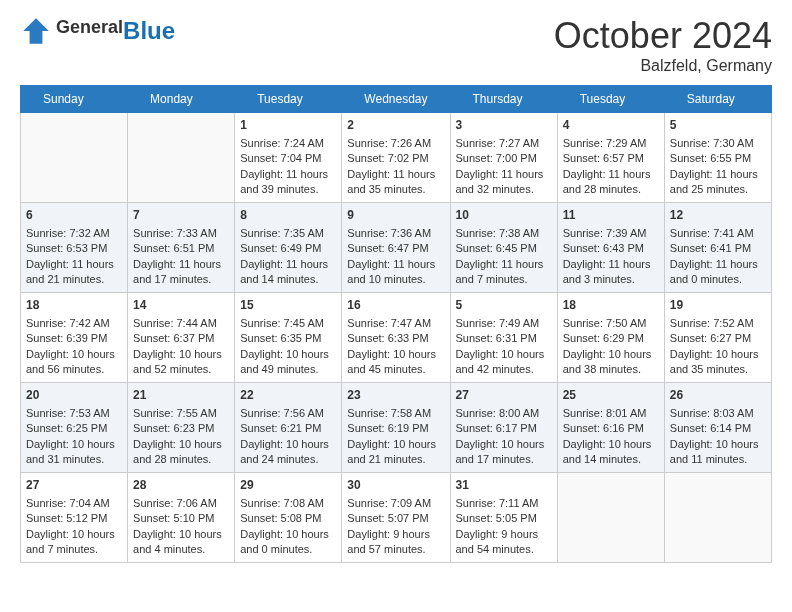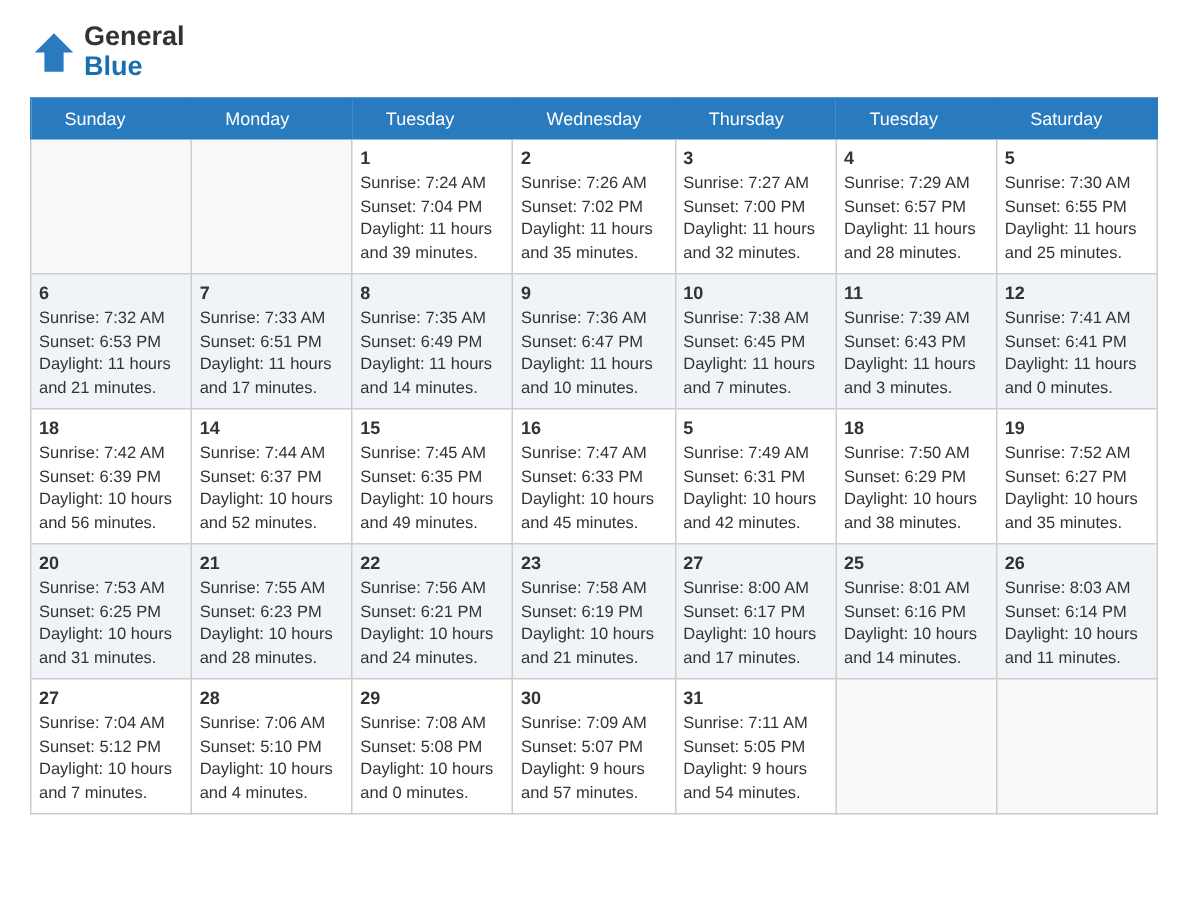--- a/index.html
+++ b/index.html
@@ -21,30 +21,30 @@
       align-items: flex-start;
       margin-bottom: 10px;
     }
     .logo {
       display: flex;
       align-items: center;
       gap: 4px;
     }
     .logo-text {
       display: flex;
-      flex-direction: column;
+      flex-direction: row;
       line-height: 1.1;
     }
     .logo-general {
       font-size: 18px;
       font-weight: bold;
       color: #333;
     }
     .logo-blue {
-      font-size: 18px;
+      font-size: 24px;
       font-weight: bold;
       color: #1a6faf;
     }
     .logo-icon {
       width: 32px;
       height: 32px;
     }
     .title-block {
       text-align: right;
     }
@@ -108,20 +108,24 @@
   <div class="header">
     <div class="logo">
       <svg class="logo-icon" viewBox="0 0 40 40" xmlns="http://www.w3.org/2000/svg">
         <polygon points="20,4 36,20 28,20 28,36 12,36 12,20 4,20" fill="#2a7abf"></polygon>
       </svg>
       <div class="logo-text">
         <span class="logo-general">General</span>
         <span class="logo-blue">Blue</span>
       </div>
     </div>
+    <div class="title-block">
+      <div class="month-year">October 2024</div>
+      <div class="location">Balzfeld, Germany</div>
+    </div>
   </div>
 
   <table class="calendar-table">
     <thead>
       <tr>
       <th>Sunday</th>
           <th>Monday</th>
           <th>Tuesday</th>
           <th>Wednesday</th>
           <th>Thursday</th>

